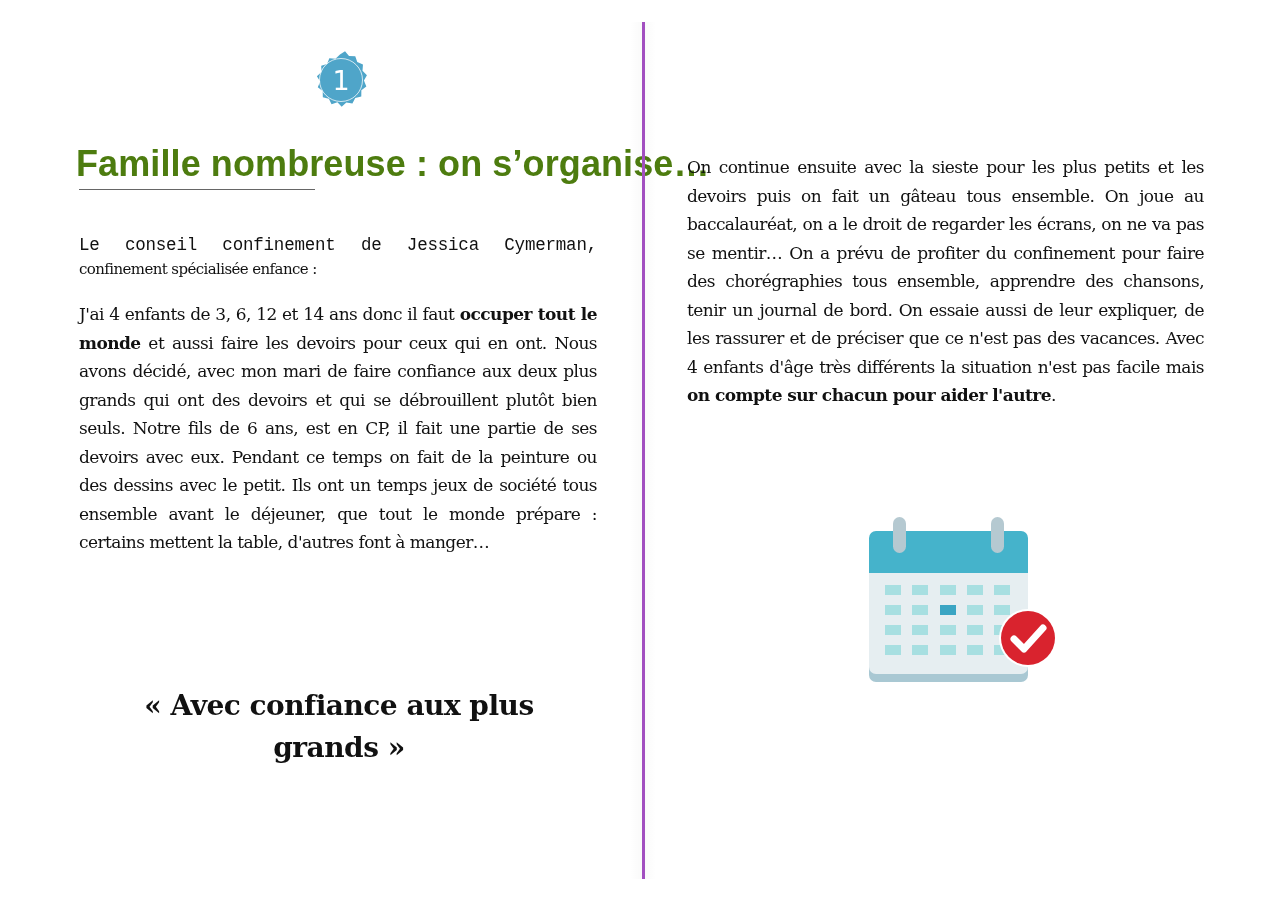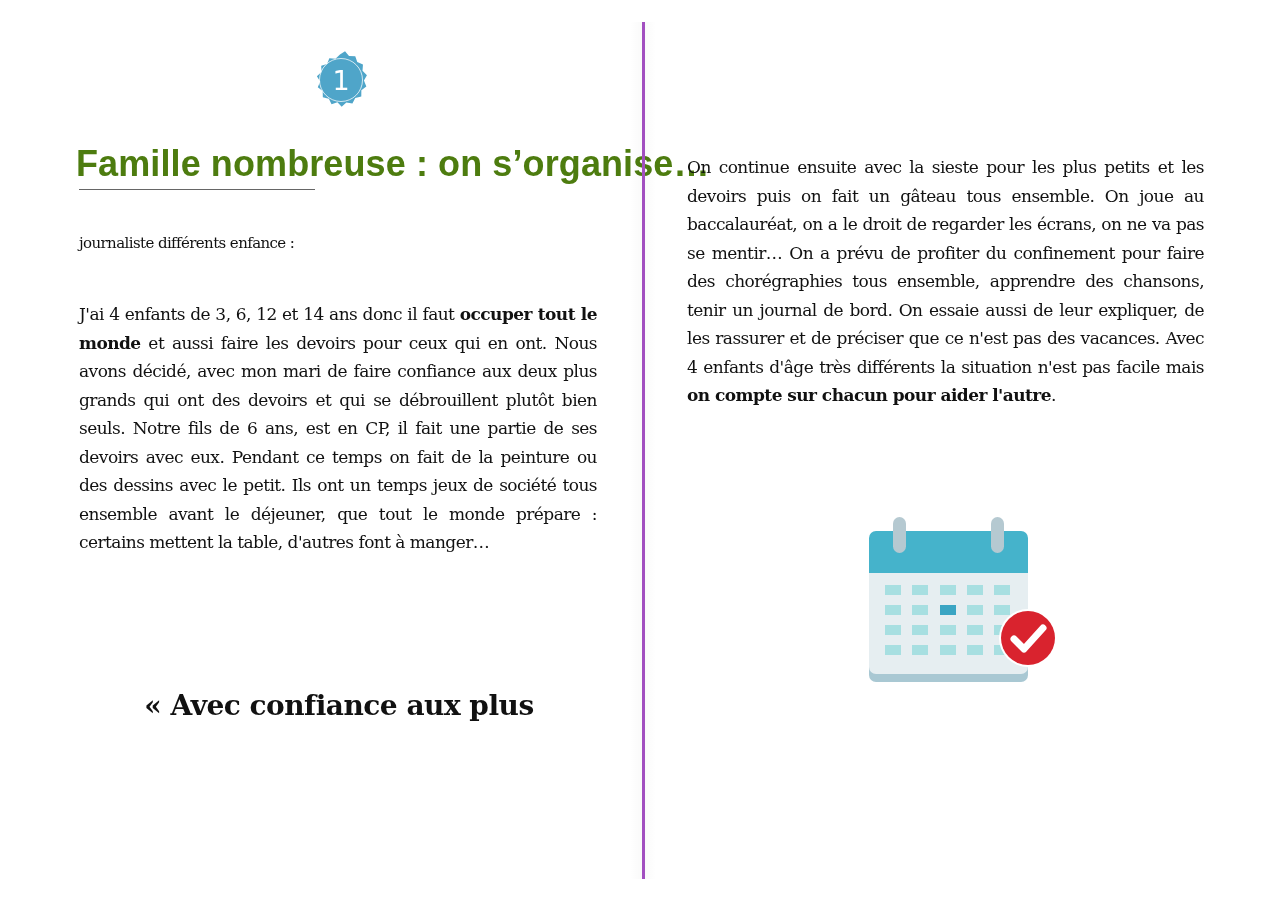--- a/index.html
+++ b/index.html
@@ -37,27 +37,29 @@
     <path d="M30 1 L34.6 5.2 L40.8 4.4 L43.6 10 L49.6 11.6 L50 17.8 L55 21.6 L52.8 27.4 L56 33 L51.6 37.4 L52.4 43.6 L46.6 45.8 L44.6 51.8 L38.4 51.6 L34.4 56.4 L29.6 52.6 L24 55.4 L20.6 50.2 L14.4 49.6 L13.4 43.4 L8 40.4 L9.6 34.4 L5.6 29.6 L9.6 24.8 L8.4 18.6 L14 16 L15.4 10 L21.6 9.8 L25.4 4.8 Z" fill="#4fa5c9" transform="rotate(8 30 30)"></path>
     <circle cx="30" cy="30" r="21.5" fill="none" stroke="#ffffff" stroke-width="1" opacity="0.75"></circle>
     <text x="30" y="40" text-anchor="middle" font-family="DejaVu Sans, sans-serif" font-size="27" fill="#ffffff">1</text>
   </svg>
 </div>
 
 <div class="title">Famille nombreuse : on s’organise…</div>
 <div class="title-rule"></div>
 
 <div class="intro">
-  <div class="l2">journaliste différents enfance :</div>
+  <div class="l1">Le conseil confinement de Jessica Cymerman,</div>
+  <div class="l2">confinement spécialisée enfance :</div>
 </div>
 
 <div class="para-left body-text"><span>J'ai 4 enfants de 3, 6, 12 et 14 ans donc il faut </span><b>occuper tout le monde</b><span> et aussi faire les devoirs pour ceux qui en ont. Nous avons décidé, avec mon mari de faire confiance aux deux plus grands qui ont des devoirs et qui se débrouillent plutôt bien seuls. Notre fils de 6 ans, est en CP, il fait une partie de ses devoirs avec eux. Pendant ce temps on fait de la peinture ou des dessins avec le petit. Ils ont un temps jeux de société tous ensemble avant le déjeuner, que tout le monde prépare : certains mettent la table, d'autres font à manger…</span></div>
 
 <div class="quote">
   <div>« Avec confiance aux plus</div>
+  <div>grands »</div>
 </div>
 
 <div class="divider-shadow"></div>
 <div class="divider"></div>
 
 <div class="para-right body-text"><span>On continue ensuite avec la sieste pour les plus petits et les devoirs puis on fait un gâteau tous ensemble. On joue au baccalauréat, on a le droit de regarder les écrans, on ne va pas se mentir… On a prévu de profiter du confinement pour faire des chorégraphies tous ensemble, apprendre des chansons, tenir un journal de bord. On essaie aussi de leur expliquer, de les rassurer et de préciser que ce n'est pas des vacances. Avec 4 enfants d'âge très différents la situation n'est pas facile mais </span><b>on compte sur chacun pour aider l'autre</b><span>.</span></div>
 
 <div class="calendar">
   <svg viewBox="0 0 195 172">
 

